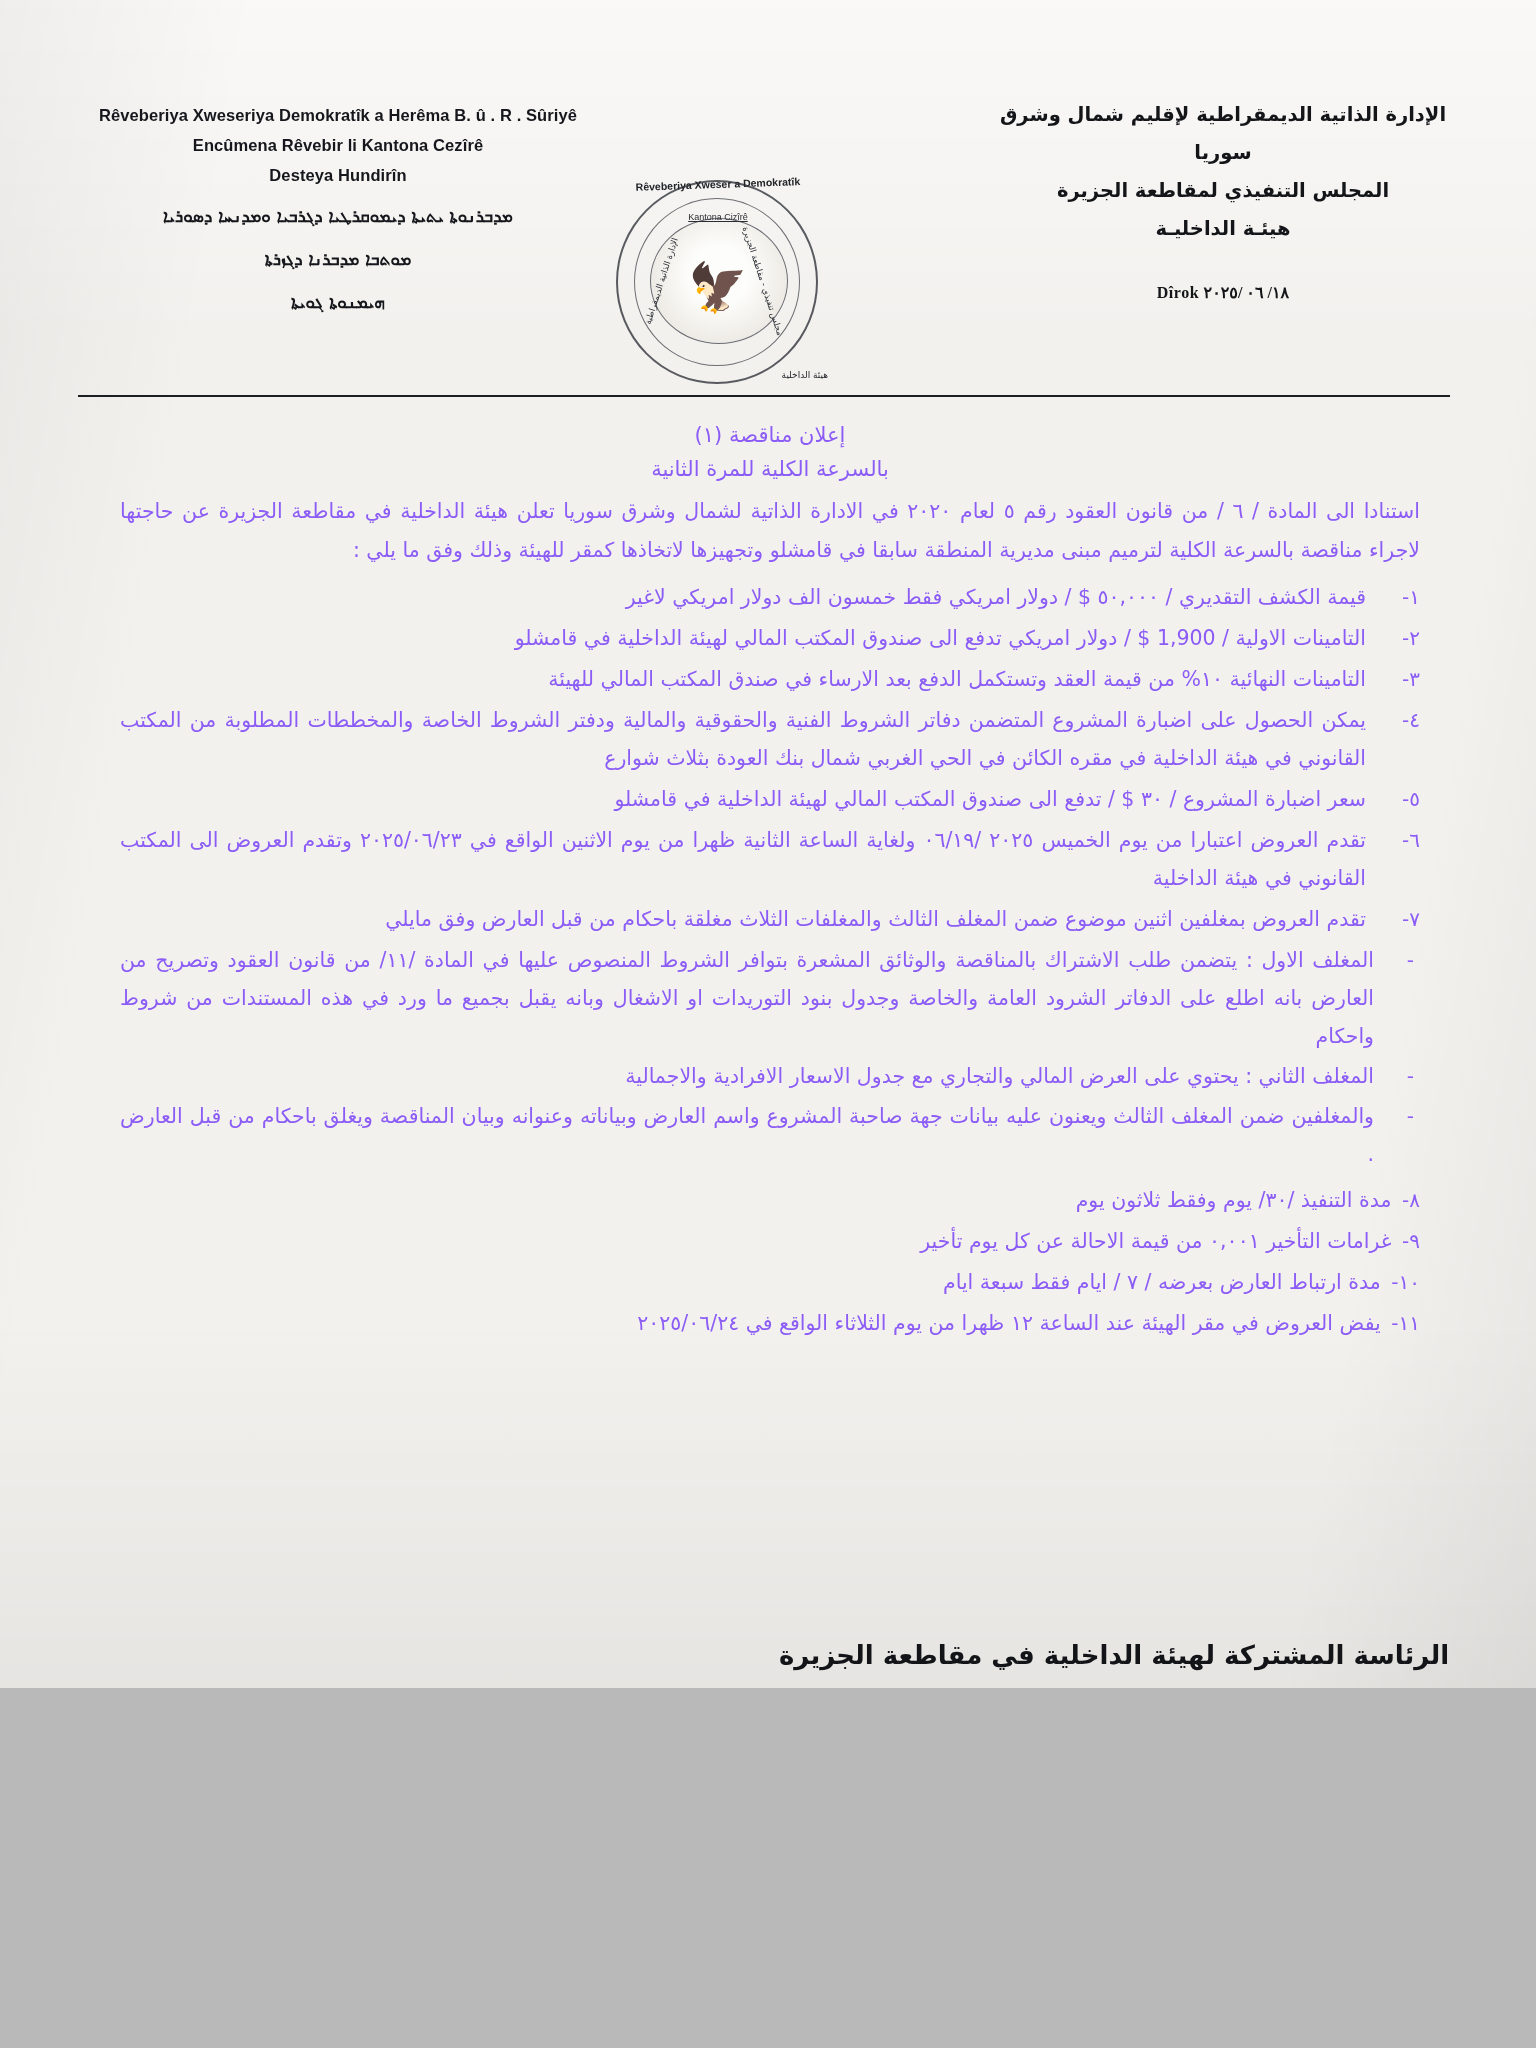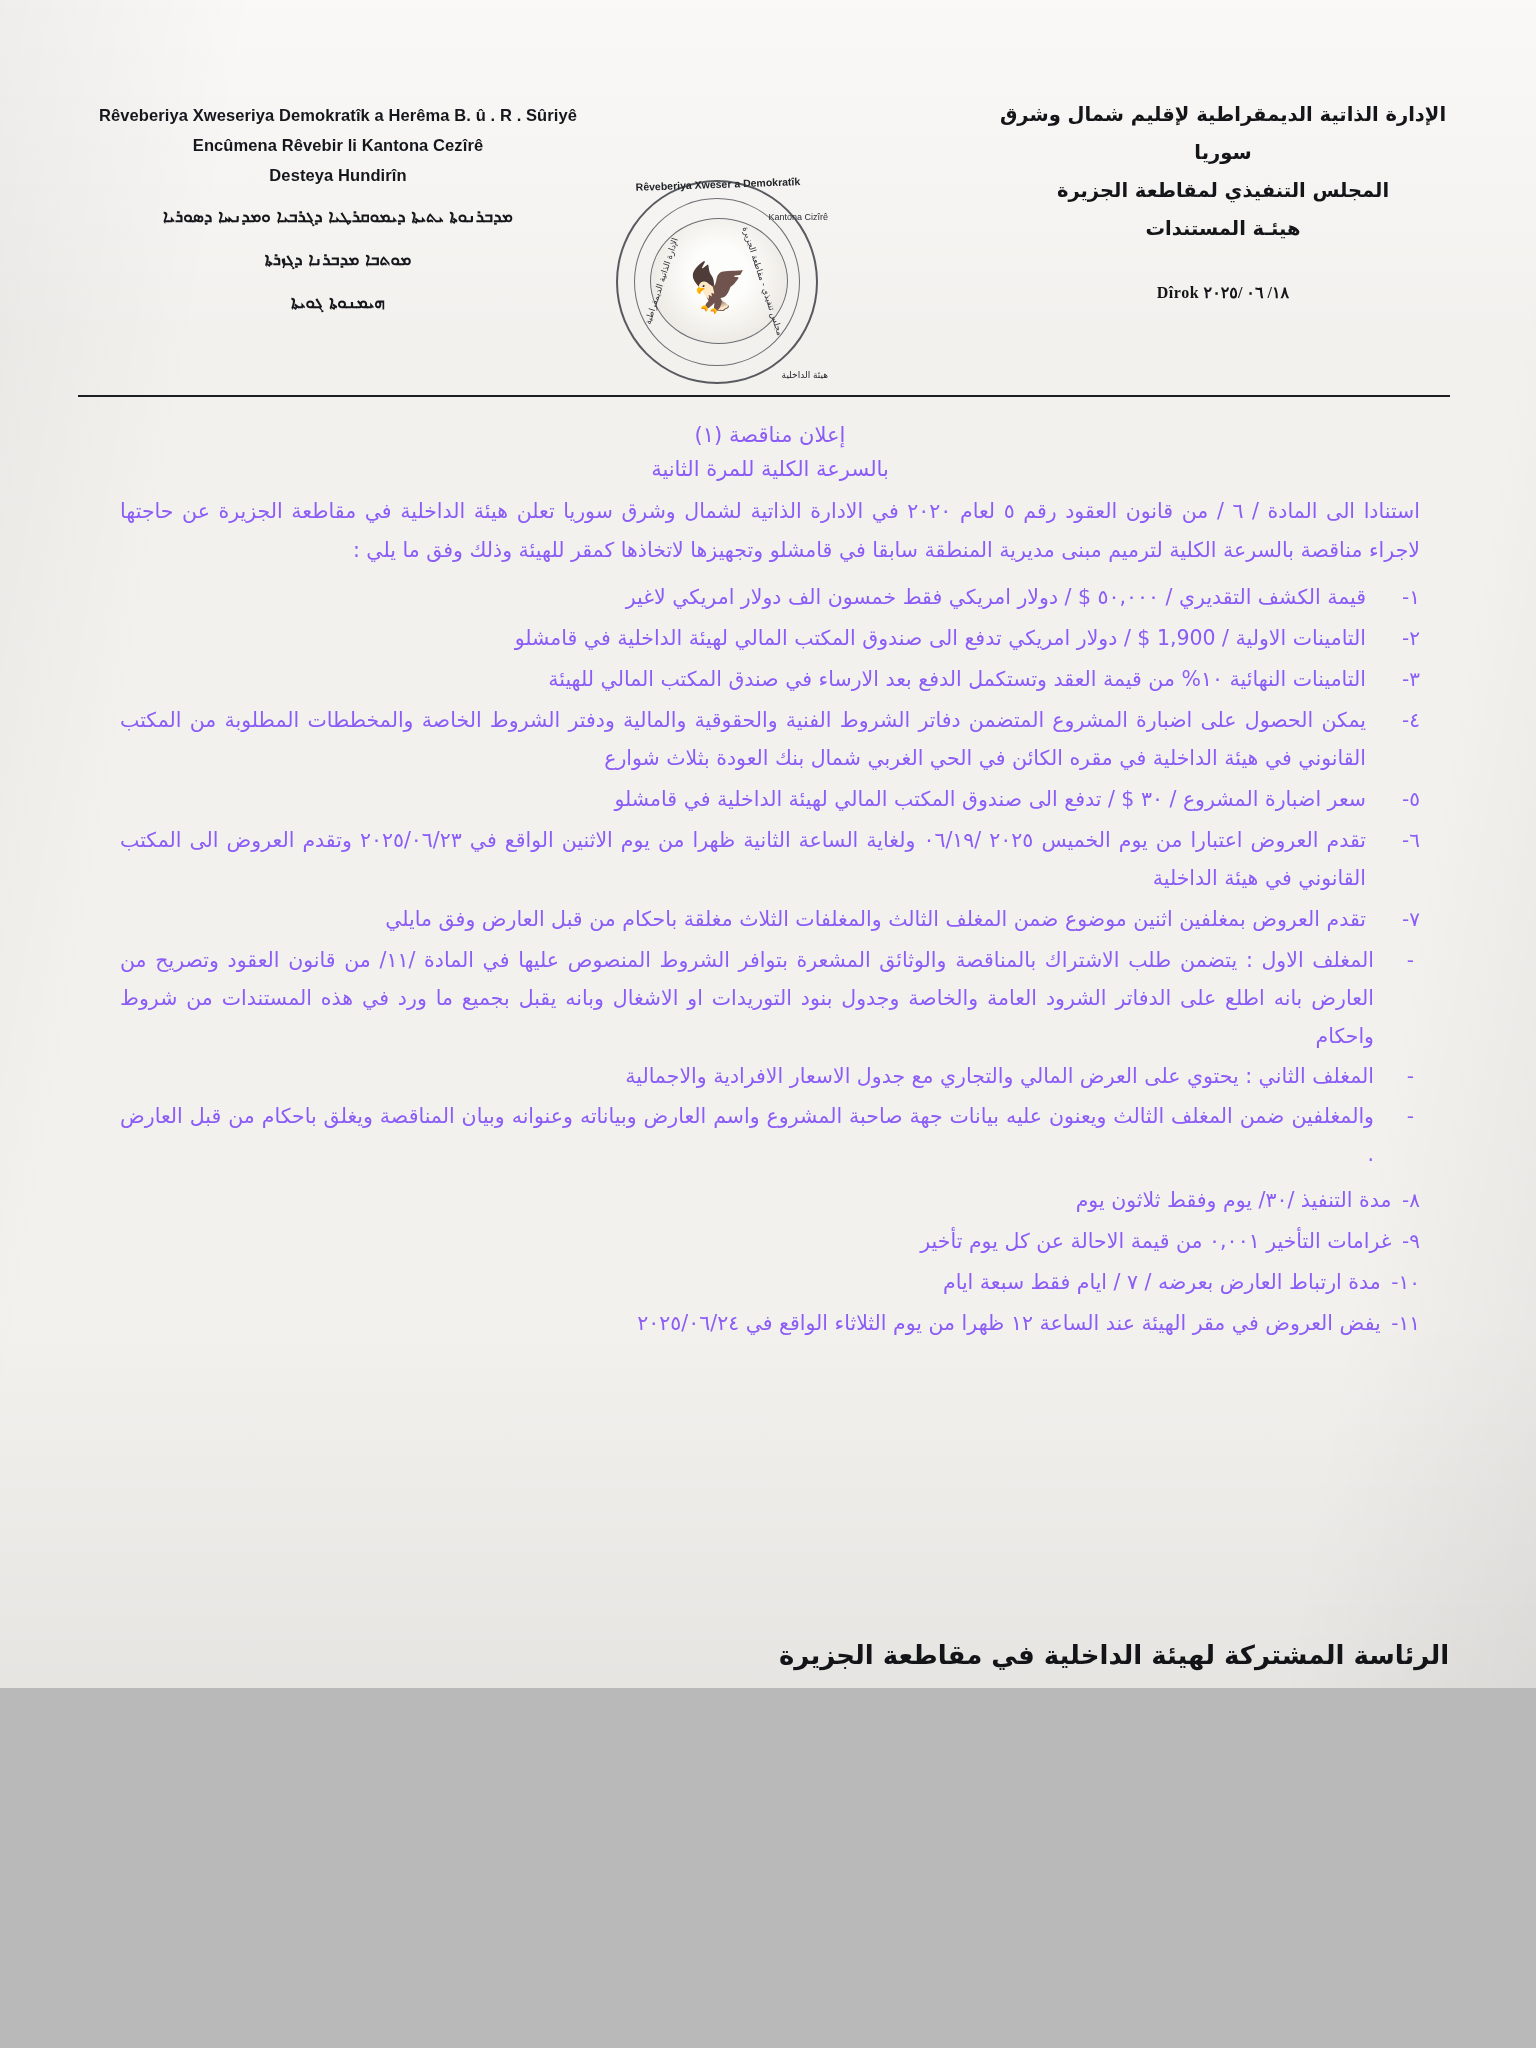--- a/index.html
+++ b/index.html
@@ -131,23 +131,25 @@
     font-weight: bold;
     color: #22252a;
     line-height: 13px;
     transform: rotate(-2deg);
   }
   .seal .sub-text {
     position: absolute;
     top: 40px;
     left: 0;
     width: 100%;
+    text-align: center;
     font-family: "Liberation Sans", sans-serif;
     font-size: 9px;
     color: #2a2d33;
+    text-decoration: underline;
   }
   .seal .bottom-arc {
     position: absolute;
     bottom: 14px;
     left: 0;
     width: 100%;
     text-align: right;
     font-family: "DejaVu Sans", sans-serif;
     font-size: 9px;
     color: #25282e;
@@ -379,21 +381,21 @@
       <div class="sub-text">Kantona Cizîrê</div>
       <div class="bird">🦅</div>
       <div class="side-l">الإدارة الذاتية الديمقراطية</div>
       <div class="side-r">مجلس تنفيذي - مقاطعة الجزيرة</div>
       <div class="bottom-arc">هيئة الداخلية</div>
     </div>
 
     <div class="header-right">
       <div>الإدارة الذاتية الديمقراطية لإقليم شمال وشرق سوريا</div>
       <div class="line2">المجلس التنفيذي لمقاطعة الجزيرة</div>
-      <div>هيئـة المستندات</div>
+      <div>هيئـة الداخليـة</div>
       <div class="header-date">
         <span>Dîrok</span>
         <span>١٨/ ٠٦ /٢٠٢٥</span>
       </div>
     </div>
   </div>
 
   <div class="divider"></div>
 
   <div class="body">

